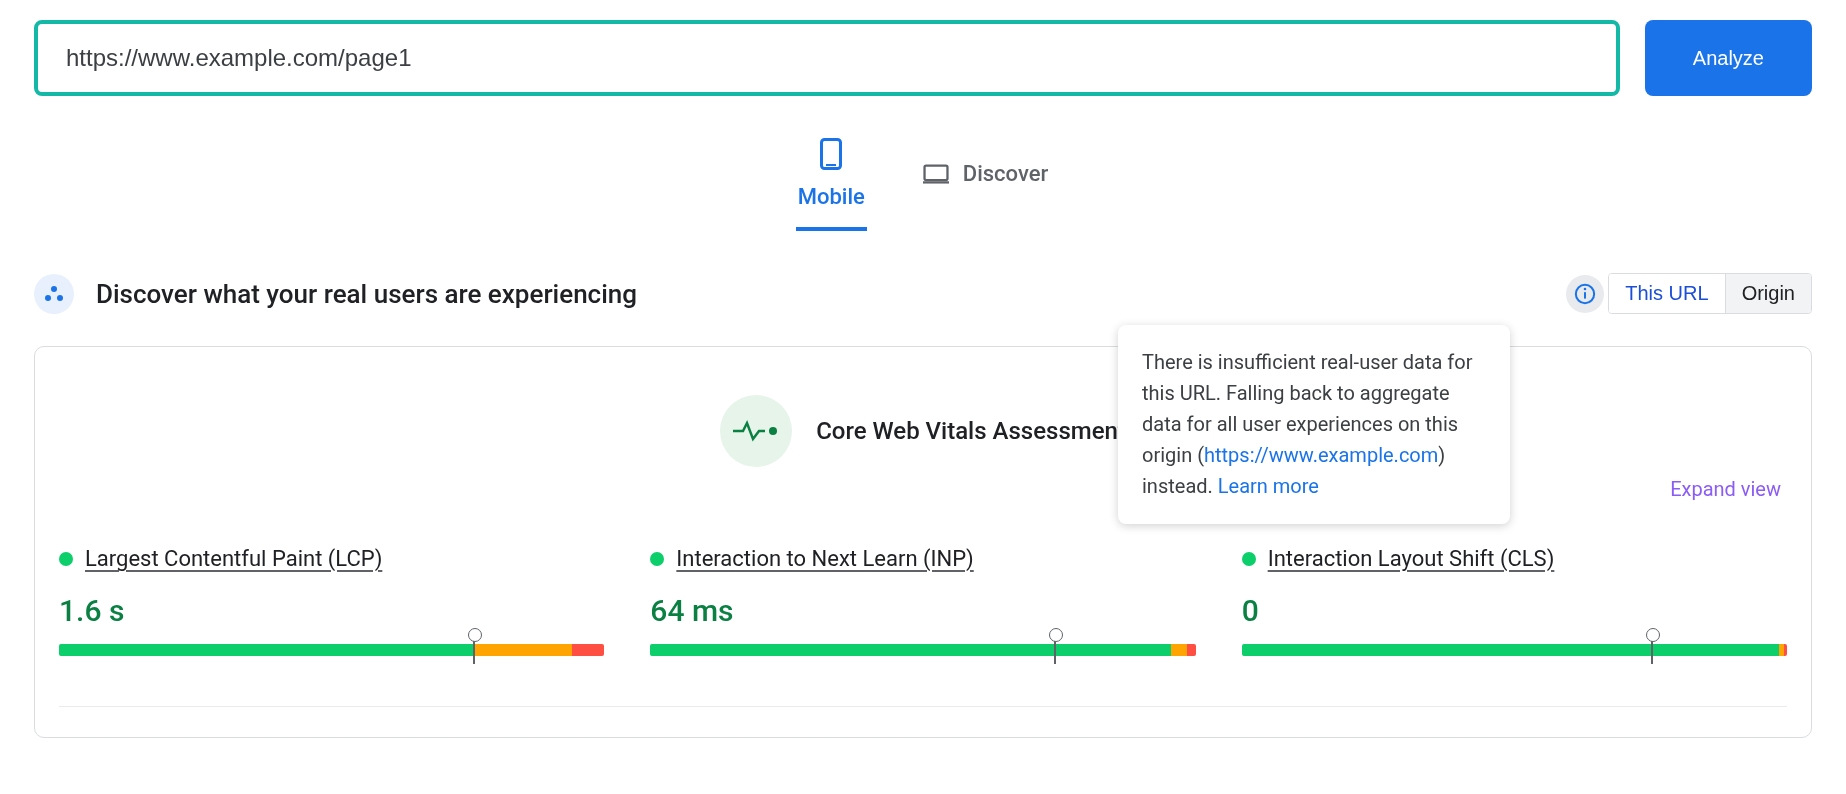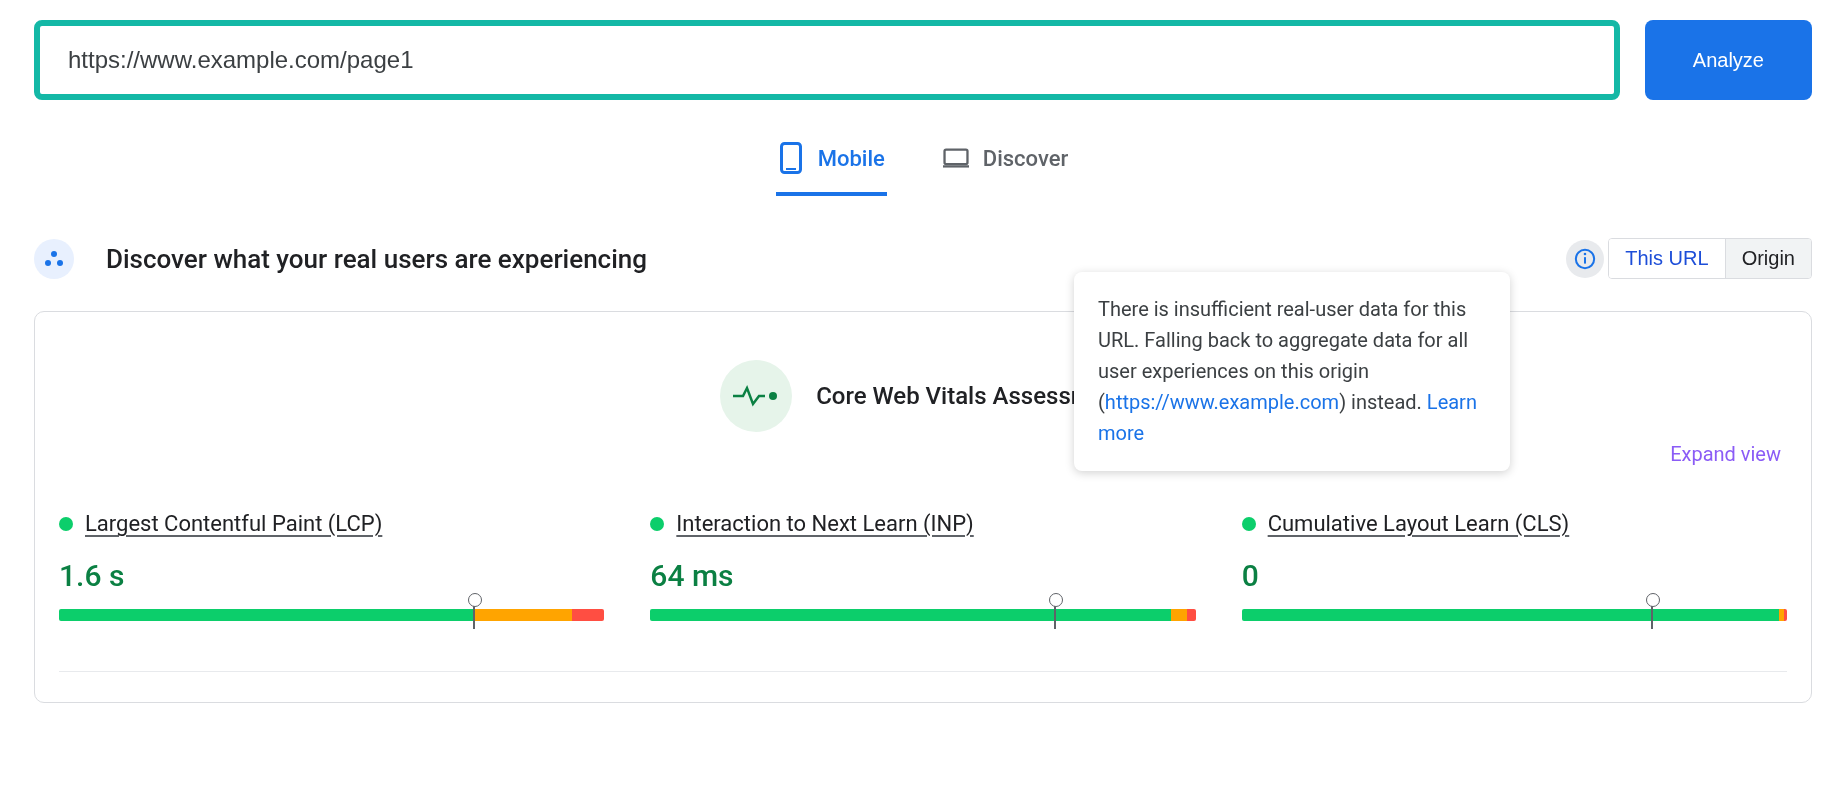--- a/index.html
+++ b/index.html
@@ -6,21 +6,21 @@
 body {
   font-family: Roboto, Arial, sans-serif;
   background: #fff;
   padding: 20px 34px;
   width: 1846px;
   color: #202124;
 }
 .top-row { display: flex; gap: 25px; align-items: stretch; margin-bottom: 28px; }
 .url-input {
   flex: 1;
-  border: 6px solid #14b8a6;
+  border: 4px solid #14b8a6;
   border-radius: 8px;
   padding: 20px 28px;
   font-size: 24px;
   color: #3c4043;
   outline: none;
 }
 .analyze-btn {
   background: #1a73e8;
   color: #fff;
   border: none;
@@ -30,29 +30,29 @@
   font-weight: 500;
   cursor: pointer;
 }
 .tabs { display: flex; justify-content: center; gap: 54px; margin-bottom: 42px; }
 .tab {
   display: flex; align-items: center; gap: 14px;
   padding: 14px 2px 18px; cursor: pointer;
   border-bottom: 4px solid transparent;
   font-size: 22px; font-weight: 500; color: #5f6368;
 }
-.tab.active { color: #1a73e8; border-bottom-color: #1a73e8; }
+.tab.active { color: #1a73e8; border-bottom-color: #1a73e8; flex-direction: column; }
 .tab-icon { width: 26px; height: 32px; display: inline-flex; align-items: center; justify-content: center; }
 .tab.active .mobile-rect { stroke: #1a73e8; }
 
 .section-header {
   display: flex; align-items: center; justify-content: space-between;
   margin-bottom: 32px; position: relative;
 }
-.section-left { display: flex; align-items: center; gap: 32px; }
+.section-left { display: flex; align-items: center; gap: 22px; }
 .crux-icon {
   width: 40px; height: 40px; border-radius: 50%;
   background: #e8f0fe;
   display: flex; align-items: center; justify-content: center;
 }
 .section-title { font-size: 26px; font-weight: 500; color: #202124; }
 .section-right { display: flex; align-items: center; gap: 0; }
 .info-badge {
   width: 38px; height: 38px; border-radius: 50%;
   background: #e8eaed; display: flex; align-items: center; justify-content: center;
@@ -61,22 +61,22 @@
 .toggle-group { display: flex; border: 1px solid #dadce0; border-radius: 4px; overflow: hidden; }
 .toggle-btn {
   padding: 8px 16px; font-size: 20px; background: #fff; border: none; cursor: pointer;
   color: #202124; border-right: 1px solid #dadce0;
 }
 .toggle-btn:last-child { border-right: none; }
 .toggle-btn.disabled { color: #1d4ed8; cursor: default; }
 .toggle-btn.active { background: #f1f3f4; }
 
 .tooltip {
-  position: absolute; top: 34px; right: 302px;
-  width: 436px; background: #fff;
+  position: absolute; top: 52px; right: 302px;
+  width: 392px; background: #fff;
   border-radius: 8px;
   box-shadow: 0 2px 10px rgba(0,0,0,0.18);
   padding: 22px 24px;
   font-size: 20px; line-height: 1.55; color: #3c4043;
   z-index: 10;
 }
 .tooltip a { color: #1a73e8; text-decoration: none; }
 
 .panel {
   border: 1px solid #dadce0; border-radius: 10px;
@@ -222,21 +222,21 @@
             <div class="seg-g" style="width:95.5%"></div>
             <div class="seg-o" style="width:3%"></div>
             <div class="seg-r" style="width:1.5%"></div>
           </div>
           <div class="marker" style="left:74%"></div>
         </div>
       </div>
       <div class="metric">
         <div class="metric-head">
           <span class="dot"></span>
-          <span class="metric-name">Cumulative Layout Learn (CLS)</span>
+          <span class="metric-name">Interaction Layout Shift (CLS)</span>
         </div>
         <div class="metric-value">0</div>
         <div class="bar-wrap">
           <div class="bar">
             <div class="seg-g" style="width:98.5%"></div>
             <div class="seg-o" style="width:1%"></div>
             <div class="seg-r" style="width:0.5%"></div>
           </div>
           <div class="marker" style="left:75%"></div>
         </div>

